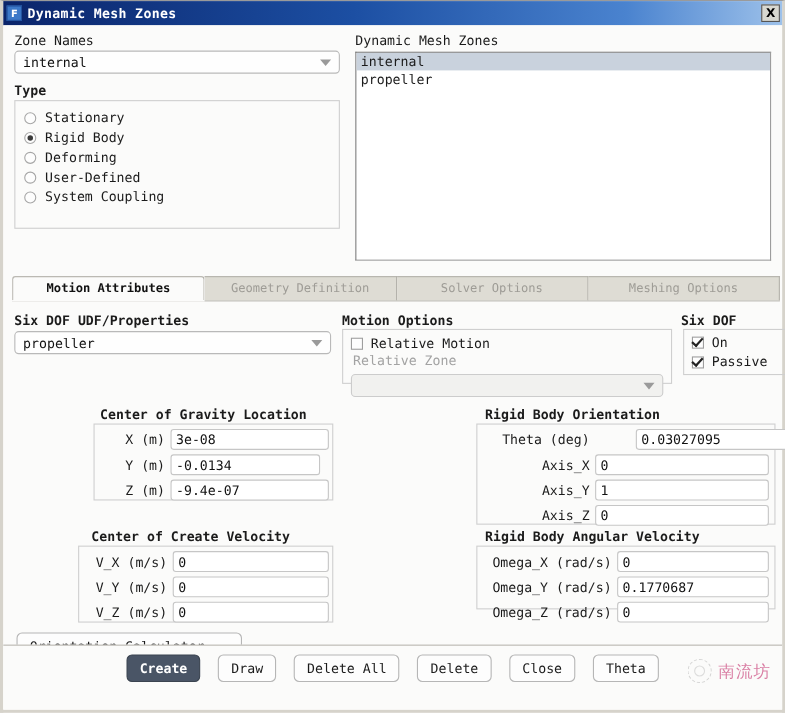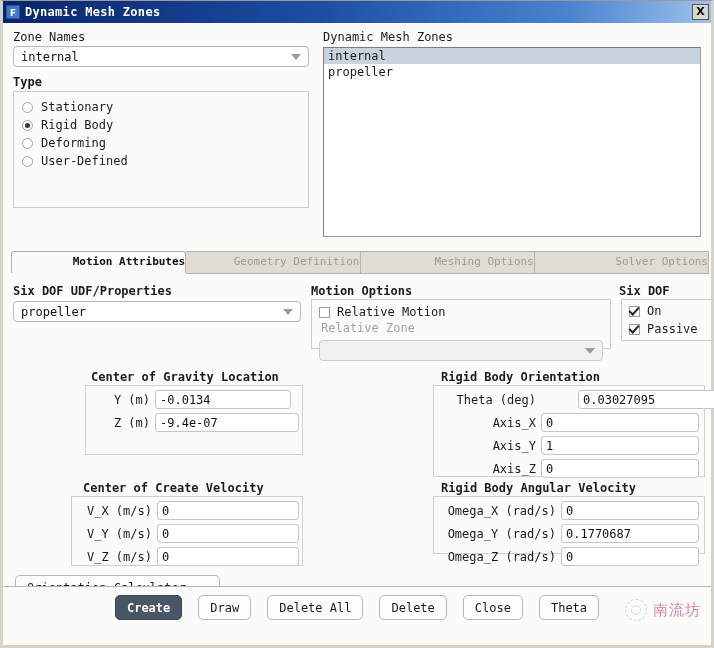--- a/index.html
+++ b/index.html
@@ -197,21 +197,21 @@
   .tabstrip {
     position: absolute;
     left: 8px; top: 228px;
     width: 698px; height: 22px;
     display: flex;
     border-bottom: 1px solid #b4b2ab;
   }
   .tab {
     flex: 1 1 0;
     box-sizing: border-box;
-    text-align: right;
+    text-align: center;
     font-size: 11px;
     line-height: 20px;
     background: #dedcd4;
     border: 1px solid #b4b2ab;
     border-bottom: none;
     border-left: none;
     color: #9e9c96;
     cursor: pointer;
     white-space: nowrap;
     overflow: hidden;
@@ -352,34 +352,38 @@
           <span>Rigid Body</span>
         </div>
         <div class="radio-row">
           <span class="radio"></span>
           <span>Deforming</span>
         </div>
         <div class="radio-row">
           <span class="radio"></span>
           <span>User-Defined</span>
         </div>
+        <div class="radio-row">
+          <span class="radio"></span>
+          <span>System Coupling</span>
+        </div>
       </div>
     </div>
 
     <div class="grouplabel" style="position:absolute;left:320px;top:7px;">Dynamic Mesh Zones</div>
     <div class="listbox" style="position:absolute;left:320px;top:24px;width:378px;height:190px;">
       <div class="item sel">internal</div>
       <div class="item">propeller</div>
     </div>
 
     <div class="tabstrip">
       <div class="tab active">Motion Attributes</div>
       <div class="tab">Geometry Definition</div>
+      <div class="tab">Solver Options</div>
       <div class="tab">Meshing Options</div>
-      <div class="tab">Solver Options</div>
     </div>
 
     <div class="grouplabel bold" style="position:absolute;left:10px;top:261px;">Six DOF UDF/Properties</div>
     <div class="combo" style="position:absolute;left:10px;top:278px;width:288px;">
       <span class="val">propeller</span>
       <span class="arrow"></span>
     </div>
 
     <div class="grouplabel bold" style="position:absolute;left:308px;top:261px;">Motion Options</div>
     <div class="panel" style="position:absolute;left:308px;top:276px;width:300px;height:50px;">
@@ -406,20 +410,24 @@
         <div class="check-row">
           <span class="checkbox on"></span>
           <span>Passive</span>
         </div>
       </div>
     </div>
 
     <div class="grouplabel bold" style="position:absolute;left:88px;top:347px;">Center of Gravity Location</div>
     <div class="panel" style="position:absolute;left:82px;top:362px;width:218px;height:70px;">
       <div style="padding:3px 4px 0 4px;">
+        <div class="field-row">
+          <span class="field-label" style="width:60px;">X (m)</span>
+          <input class="field-input" style="width: 144px;" value="3e-08">
+        </div>
         <div class="field-row">
           <span class="field-label" style="width:60px;">Y (m)</span>
           <input class="field-input" style="width: 136px;" value="-0.0134">
         </div>
         <div class="field-row">
           <span class="field-label" style="width:60px;">Z (m)</span>
           <input class="field-input" style="width: 144px;" value="-9.4e-07">
         </div>
       </div>
     </div>

